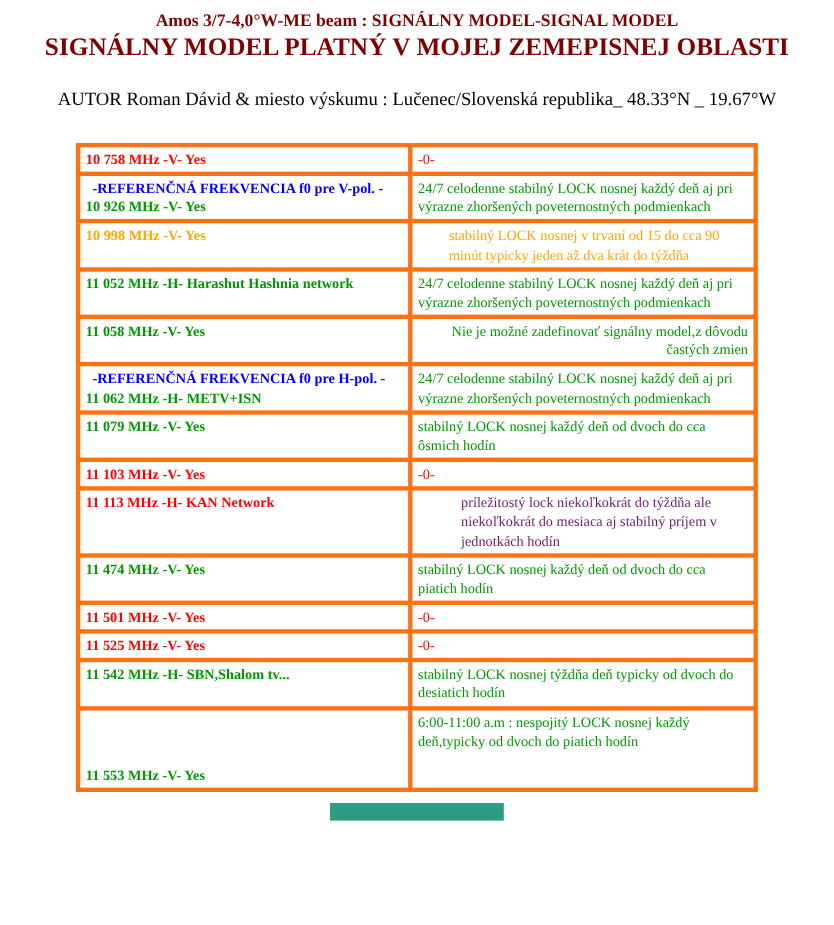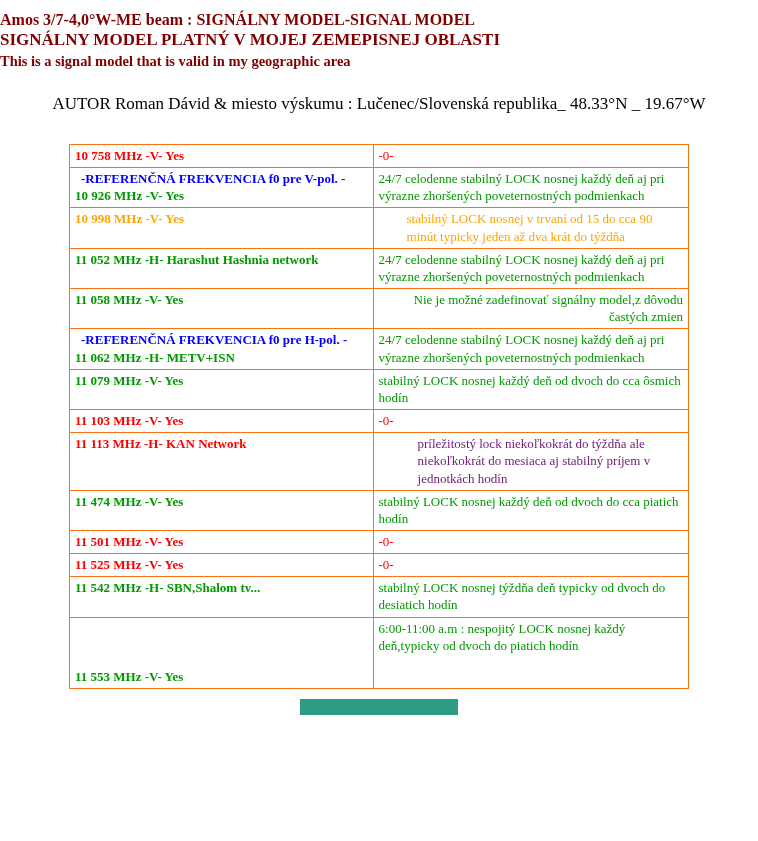--- a/index.html
+++ b/index.html
@@ -10,44 +10,45 @@
   body {
     width: 758px;
     min-height: 841px;
     font-family: "Liberation Serif", serif;
     color: #000;
   }
   .page {
     padding-top: 10px;
   }
   .header {
+    text-align: center;
   }
   .title-line {
     font-weight: bold;
     margin: 1px 0;
     color: #800000;
   }
   .t1 { font-size: 16px; }
-  .t2 { font-size: 17px; }
+  .t2 { font-size: 23px; }
   .t3 { font-size: 14.5px; margin-top: 3px; }
   .author-line {
     text-align: center;
     font-size: 17px;
     color: #000000;
     margin-top: 24px;
     font-weight: normal;
   }
   table.signal-table {
     border-collapse: collapse;
     width: 620px;
     margin: 30px auto 0 auto;
     table-layout: fixed;
   }
   table.signal-table td {
-    border: 1px solid #f97316;
+    border: 4px solid #f97316;
     padding: 2px 5px 3px 5px;
     vertical-align: top;
     font-size: 13px;
     line-height: 1.32;
     word-wrap: break-word;
   }
   td.freq-cell {
     width: 49%;
     font-weight: bold;
     font-size: 12.5px;
@@ -68,21 +69,20 @@
   }
 </style>
 </head>
 <body>
 
 <div class="page">
 
   <div class="header">
     <div class="title-line t1" style="color: rgb(128, 0, 0);">Amos 3/7-4,0°W-ME beam : SIGNÁLNY MODEL-SIGNAL MODEL</div>
     <div class="title-line t2" style="color: rgb(128, 0, 0);">SIGNÁLNY MODEL PLATNÝ V MOJEJ ZEMEPISNEJ OBLASTI</div>
-    <div class="title-line t3" style="color: rgb(128, 0, 0);">This is a signal model that is valid in my geographic area</div>
   </div>
 
   <div class="author-line">AUTOR Roman Dávid &amp; miesto výskumu : Lučenec/Slovenská republika_ 48.33°N _ 19.67°W</div>
 
   <table class="signal-table">
     <tbody id="signal-table-body">
         <tr>
           <td class="freq-cell">
             <div class="freq-line" style="color: rgb(255, 0, 0);">10 758 MHz -V- Yes</div>
           </td>

